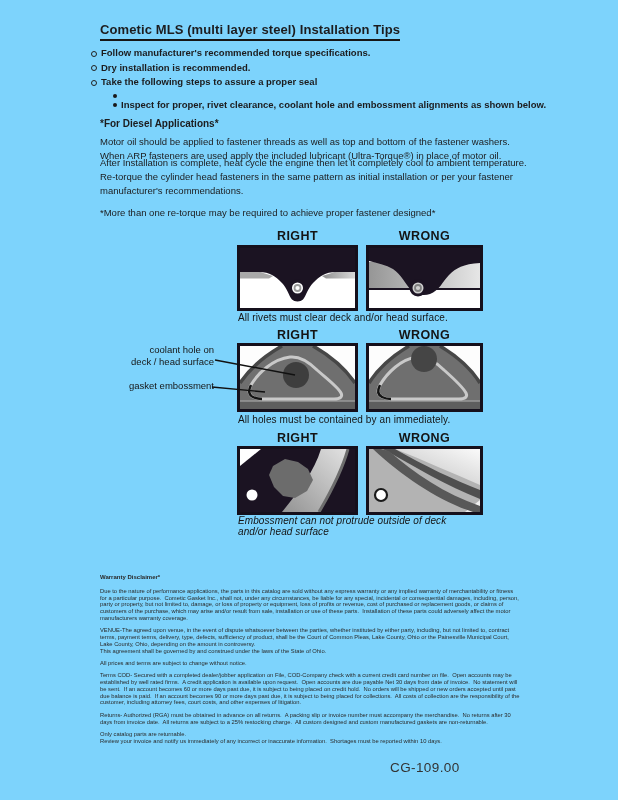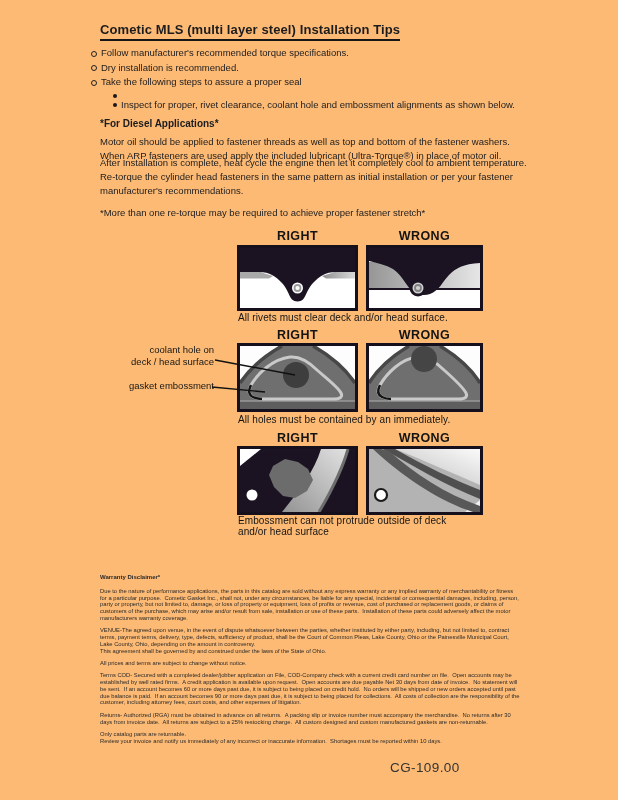--- a/index.html
+++ b/index.html
@@ -1,24 +1,24 @@
 <!DOCTYPE html>
 <html><head>
 <meta charset="utf-8">
 <style>
   html,body{margin:0;padding:0;background:#ffffff;}
   body{width:618px;height:800px;font-family:"Liberation Sans",sans-serif;color:#1c1c1e;}
-  .page{position:relative;width:618px;height:800px;background:#fdba74;overflow:hidden;}
+  .page{position:relative;width:618px;height:800px;background:#7dd3fc;overflow:hidden;}
 
   
   .title{position:absolute;left:100px;top:22px;font-size:13px;font-weight:bold;
          border-bottom:2px solid #161616;padding-bottom:2px;letter-spacing:.1px;}
 
   
-  .bullets{position:absolute;left:91px;top:46px;width:440px;font-size:9.5px;line-height:14.5px;}
+  .bullets{position:absolute;left:91px;top:46px;width:440px;font-size:9.5px;line-height:14.5px;font-weight:bold;}
   .b-item{display:flex;align-items:flex-start;white-space:pre;}
   .b-dot{width:4px;height:4px;border:1.1px solid #222;border-radius:50%;margin:4.5px 4px 0 0;flex:0 0 auto;}
   .sub-bullets{margin-left:22px;}
   .s-dot{width:4px;height:4px;background:#191919;border-radius:50%;margin:4.5px 4px 0 0;flex:0 0 auto;}
 
   
   .diesel-h{position:absolute;left:100px;top:118px;font-size:10px;font-weight:bold;}
   .para{position:absolute;left:100px;width:432px;font-size:9.5px;line-height:14.2px;white-space:pre-wrap;}
   .p1{top:135px;}
   .p2{top:156px;}
@@ -69,21 +69,21 @@
         <div class="b-item">
         <span class="s-dot"></span>
         <span>Inspect for proper, rivet clearance, coolant hole and embossment alignments as shown below.</span>
       </div>
       </div>
   </div>
 
   <div class="diesel-h">*For Diesel Applications*</div>
   <div class="para p1">Motor oil should be applied to fastener threads as well as top and bottom of the fastener washers. When ARP fasteners are used apply the included lubricant (Ultra-Torque®) in place of motor oil.</div>
   <div class="para p2">After Installation is complete, heat cycle the engine then let it completely cool to ambient temperature. Re-torque the cylinder head fasteners in the same pattern as initial installation or per your fastener manufacturer's recommendations.</div>
-  <div class="para note">*More than one re-torque may be required to achieve proper fastener stretch*</div>
+  <div class="para note">*More than one re-torque may be required to achieve proper fastener designed*</div>
 
   <div class="rw-label" style="left:237px;top:229px;width:121px;">RIGHT</div>
   <div class="rw-label" style="left:366px;top:229px;width:117px;">WRONG</div>
 
   <div class="panel" style="left:237px;top:245px;width:121px;height:66px;">
     <svg viewBox="0 0 115 60" preserveAspectRatio="none">
       <defs>
         <linearGradient id="r1g" x1="0" y1="0" x2="1" y2="0">
           <stop offset="0" stop-color="#8f8f8f"></stop>
             <stop offset="1" stop-color="#d9d9d9"></stop>
@@ -194,21 +194,21 @@
       </defs>
       <rect width="111" height="63" fill="#b3b3b3"></rect>
       <path d="M26,0 H111 V36 C83,24 54,11 26,0 Z" fill="url(#r3w)"></path>
       <polygon points="96,63 111,63 111,51" fill="#efefef"></polygon>
       <path d="M26,0 C56,17 85,31 111,41 V50 C78,37 46,18 14,0 Z" fill="#4f4f4f"></path>
       <path d="M111,57 C76,45 45,24 20,2 L12,0 H4 C34,28 70,52 104,63 H111 Z" fill="#585858"></path>
       <circle cx="12" cy="46" r="6" fill="#ffffff" stroke="#1a1a1a" stroke-width="2.2"></circle>
     </svg>
   </div>
 
-  <div class="cap" style="left:238px;top:515px;">
+  <div class="cap" style="left:238px;top:515px;font-style:italic;">
     <div>Embossment can not protrude outside of deck</div>
     <div>and/or head surface</div>
   </div>
 
   <div class="warranty">
     <div class="warranty-h">Warranty Disclaimer*</div>
     <div>
         <div class="w-para">Due to the nature of performance applications, the parts in this catalog are sold without any express warranty or any implied warranty of merchantability or fitness for a particular purpose.  Cometic Gasket Inc., shall not, under any circumstances, be liable for any special, incidental or consequential damages, including, person, party or property, but not limited to, damage, or loss of property or equipment, loss of profits or revenue, cost of purchased or replacement goods, or claims of customers of the purchase, which may arise and/or result from sale, installation or use of these parts.  Installation of these parts could adversely affect the motor manufacturers warranty coverage.</div>
         <div class="w-para">VENUE-The agreed upon venue, in the event of dispute whatsoever between the parties, whether instituted by either party, including, but not limited to, contract terms, payment terms, delivery, type, defects, sufficiency of product, shall be the Court of Common Pleas, Lake County, Ohio or the Painesville Municipal Court, Lake County, Ohio, depending on the amount in controversy.
 This agreement shall be governed by and construed under the laws of the State of Ohio.</div>

